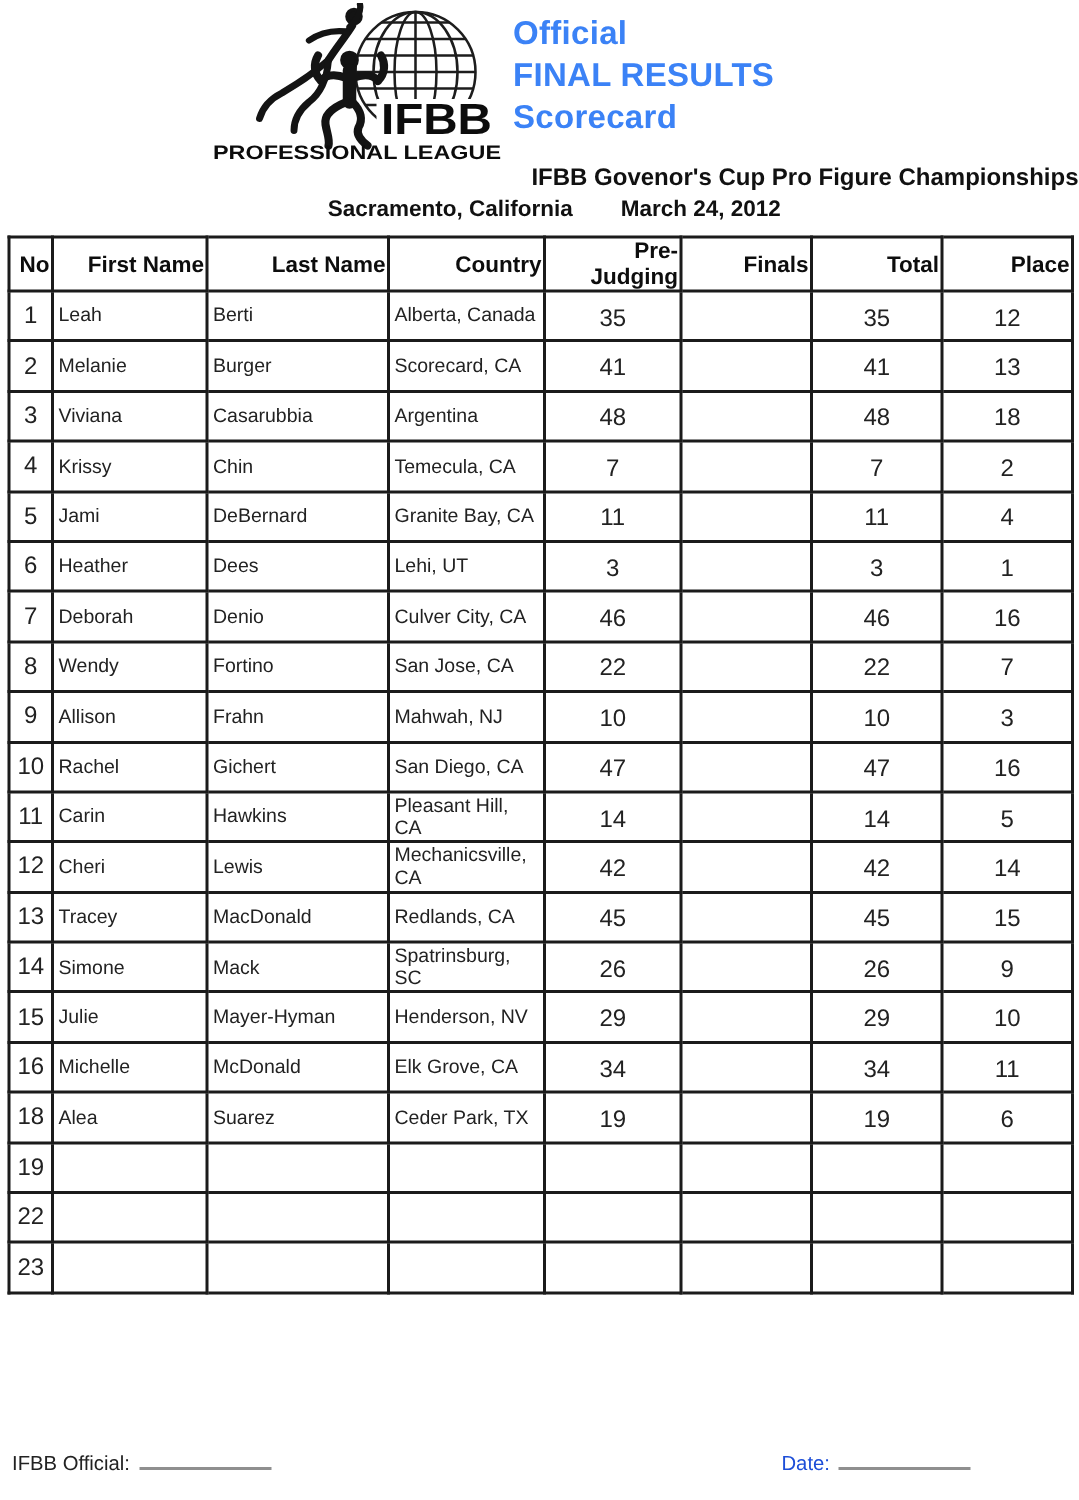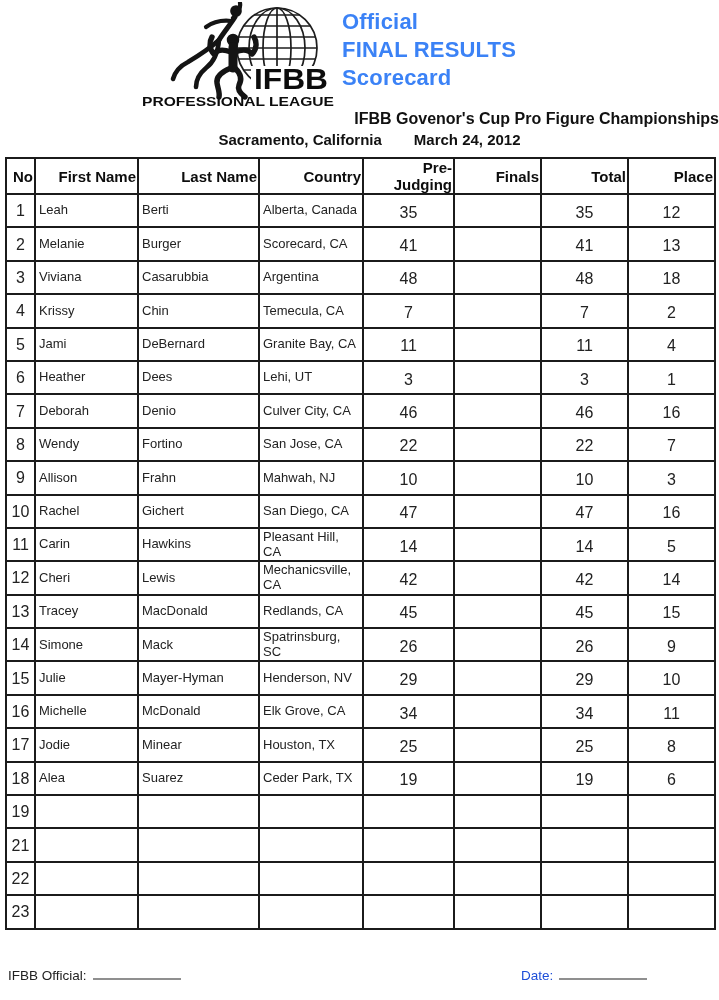--- a/index.html
+++ b/index.html
@@ -282,51 +282,31 @@
     <td class="c-no">16</td>
     <td class="c-name">Michelle</td>
     <td class="c-name">McDonald</td>
     <td class="c-name">Elk Grove, CA</td>
     <td class="c-score">34</td>
     <td class="c-score"></td>
     <td class="c-score">34</td>
     <td class="c-score">11</td>
   </tr>
         <tr>
-    <td class="c-no">17</td>
-    <td class="c-name">Jodie</td>
-    <td class="c-name">Minear</td>
-    <td class="c-name">Houston, TX</td>
-    <td class="c-score">25</td>
-    <td class="c-score"></td>
-    <td class="c-score">25</td>
-    <td class="c-score">8</td>
-  </tr>
-        <tr>
     <td class="c-no">18</td>
     <td class="c-name">Alea</td>
     <td class="c-name">Suarez</td>
     <td class="c-name">Ceder Park, TX</td>
     <td class="c-score">19</td>
     <td class="c-score"></td>
     <td class="c-score">19</td>
     <td class="c-score">6</td>
   </tr>
         <tr>
     <td class="c-no">19</td>
-    <td class="c-name"></td>
-    <td class="c-name"></td>
-    <td class="c-name"></td>
-    <td class="c-score"></td>
-    <td class="c-score"></td>
-    <td class="c-score"></td>
-    <td class="c-score"></td>
-  </tr>
-        <tr>
-    <td class="c-no">21</td>
     <td class="c-name"></td>
     <td class="c-name"></td>
     <td class="c-name"></td>
     <td class="c-score"></td>
     <td class="c-score"></td>
     <td class="c-score"></td>
     <td class="c-score"></td>
   </tr>
         <tr>
     <td class="c-no">22</td>

